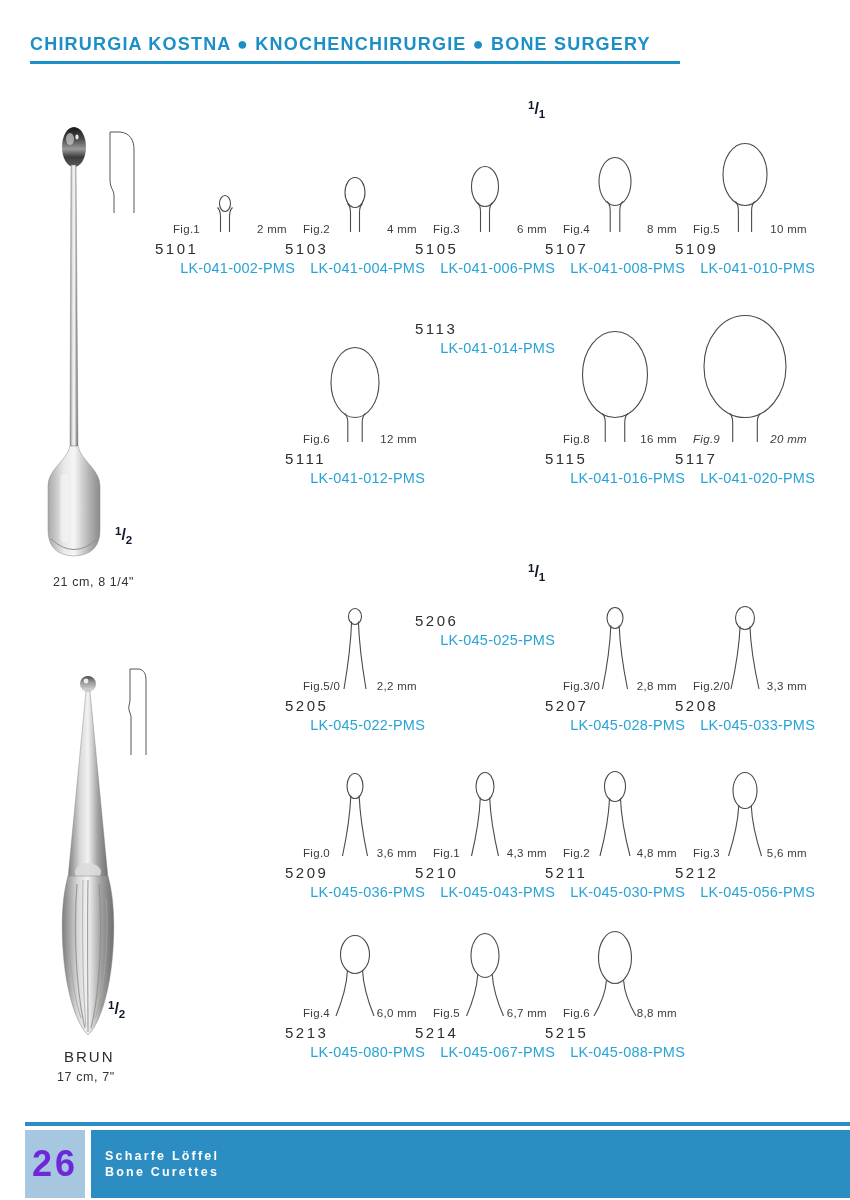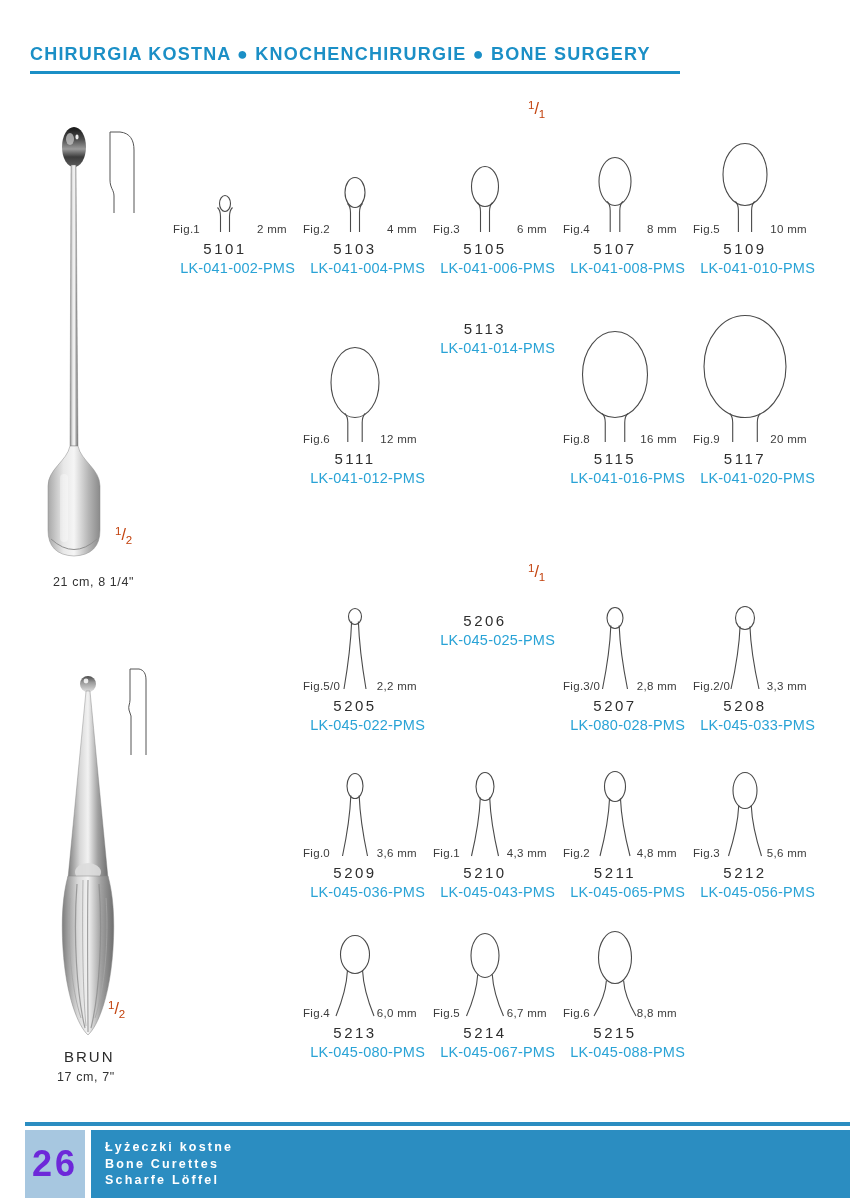--- a/index.html
+++ b/index.html
@@ -2,33 +2,33 @@
 <html style="--accent: #1b8fc6; --code: #29a3d6; --bar: #2b8dc1; --box: #a7c7e0;"><head>
 <meta charset="utf-8">
 <style>
   :root{
     --accent:#1b8fc6; --code:#29a3d6; --bar:#2b8dc1; --box:#a7c7e0; --ink:#2e2e2e;
   }
   html,body{margin:0;padding:0;background:#fff;}
   #page{position:relative;width:850px;height:1200px;background:#fff;overflow:hidden;
         font-family:"Liberation Sans",sans-serif;color:var(--ink);}
   
-  .hdr{position:absolute;left:30px;top:44px;width:650px;}
+  .hdr{position:absolute;left:30px;top:34px;width:650px;}
   .hdr-title{color:var(--accent);font-size:18px;font-weight:700;letter-spacing:1.2px;white-space:nowrap;}
   .hdr-rule{margin-top:6px;height:3px;background:var(--accent);}
   
   .item{position:absolute;width:140px;}
   .drawing{position:relative;display:flex;justify-content:center;align-items:flex-end;width:140px;}
   .drawing svg{display:block;}
   .fig-label{position:absolute;left:18px;bottom:-2px;font-size:11.5px;color:#3c3c3c;letter-spacing:.3px;white-space:nowrap;}
   .size-label{position:absolute;right:8px;bottom:-2px;font-size:11.5px;color:#3c3c3c;letter-spacing:.3px;white-space:nowrap;}
-  .item-number{text-align:center;font-size:15px;color:var(--ink);letter-spacing:2.5px;margin-top:7px;}
+  .item-number{text-align:left;font-size:15px;color:var(--ink);letter-spacing:2.5px;margin-top:7px;}
   .item-code{text-align:right;font-size:14.5px;color:var(--code);letter-spacing:.2px;margin-top:3px;}
   
-  .scale-marker{position:absolute;color:#c2410c;font-size:16px;}
+  .scale-marker{position:absolute;color:#0f172a;font-size:16px;font-weight:bold;}
   .scale-marker .n{font-size:11.5px;position:relative;top:-5px;}
   .scale-marker .d{font-size:11.5px;position:relative;top:4px;}
   
   .caption-dim{position:absolute;font-size:12.5px;color:#333;letter-spacing:.6px;white-space:nowrap;}
   .caption-name{position:absolute;font-size:15px;color:#2b2b2b;letter-spacing:2px;white-space:nowrap;}
   .inst{position:absolute;}
   
   .footer-line{position:absolute;left:25px;top:1122px;width:825px;height:4px;background:var(--bar);}
   .footer-box{position:absolute;left:25px;top:1130px;width:60px;height:68px;background:var(--box);
               display:flex;align-items:center;justify-content:center;}
@@ -218,21 +218,21 @@
             <path d="M 50.25 112 L 50.25 92.5 Q 50.25 86.5 47.25 83.5" fill="none" stroke="#4a4a4a" stroke-width="1.1"></path>
             <path d="M 69.75 112 L 69.75 92.5 Q 69.75 86.5 72.75 83.5" fill="none" stroke="#4a4a4a" stroke-width="1.1"></path>
           </svg>
           <span class="fig-label">Fig.8</span>
           <span class="size-label">16 mm</span>
         </div>
         <div class="item-number">5115</div>
         <div class="item-code">LK-041-016-PMS</div>
       </div>
       <div class="item" style="left: 675px; top: 313px;">
-        <div class="drawing" style="height: 130px;">
+        <div class="drawing" style="height: 130px; font-style: italic;">
           <svg width="120" height="129">
             <ellipse cx="60" cy="52.5" rx="41" ry="51" fill="none" stroke="#4a4a4a" stroke-width="1.1"></ellipse>
             <path d="M 47.7 128 L 47.7 108.5 Q 47.7 102.5 44.7 99.5" fill="none" stroke="#4a4a4a" stroke-width="1.1"></path>
             <path d="M 72.3 128 L 72.3 108.5 Q 72.3 102.5 75.3 99.5" fill="none" stroke="#4a4a4a" stroke-width="1.1"></path>
           </svg>
           <span class="fig-label">Fig.9</span>
           <span class="size-label">20 mm</span>
         </div>
         <div class="item-number">5117</div>
         <div class="item-code">LK-041-020-PMS</div>
@@ -258,21 +258,21 @@
         <div class="drawing" style="height: 85px;">
           <svg width="120" height="84">
             <ellipse cx="60" cy="12" rx="8" ry="10.5" fill="none" stroke="#4a4a4a" stroke-width="1.1"></ellipse>
             <path d="M 47.5 83 Q 54.84 46.5 55.84 19.5" fill="none" stroke="#4a4a4a" stroke-width="1.1"></path>
             <path d="M 72.5 83 Q 65.16 46.5 64.16 19.5" fill="none" stroke="#4a4a4a" stroke-width="1.1"></path>
           </svg>
           <span class="fig-label">Fig.3/0</span>
           <span class="size-label">2,8 mm</span>
         </div>
         <div class="item-number">5207</div>
-        <div class="item-code">LK-080-028-PMS</div>
+        <div class="item-code">LK-045-028-PMS</div>
       </div>
       <div class="item" style="left: 675px; top: 605px;">
         <div class="drawing" style="height: 85px;">
           <svg width="120" height="85">
             <ellipse cx="60" cy="13" rx="9.5" ry="11.5" fill="none" stroke="#4a4a4a" stroke-width="1.1"></ellipse>
             <path d="M 46 84 Q 54.06 48.1 55.06 21.5" fill="none" stroke="#4a4a4a" stroke-width="1.1"></path>
             <path d="M 74 84 Q 65.94 48.1 64.94 21.5" fill="none" stroke="#4a4a4a" stroke-width="1.1"></path>
           </svg>
           <span class="fig-label">Fig.2/0</span>
           <span class="size-label">3,3 mm</span>
@@ -310,21 +310,21 @@
         <div class="drawing" style="height: 85px;">
           <svg width="120" height="87">
             <ellipse cx="60" cy="16.5" rx="10.5" ry="15" fill="none" stroke="#4a4a4a" stroke-width="1.1"></ellipse>
             <path d="M 45 86 Q 53.54 53.1 54.54 28.5" fill="none" stroke="#4a4a4a" stroke-width="1.1"></path>
             <path d="M 75 86 Q 66.46 53.1 65.46 28.5" fill="none" stroke="#4a4a4a" stroke-width="1.1"></path>
           </svg>
           <span class="fig-label">Fig.2</span>
           <span class="size-label">4,8 mm</span>
         </div>
         <div class="item-number">5211</div>
-        <div class="item-code">LK-045-065-PMS</div>
+        <div class="item-code">LK-045-030-PMS</div>
       </div>
       <div class="item" style="left: 675px; top: 772px;">
         <div class="drawing" style="height: 85px;">
           <svg width="120" height="86">
             <ellipse cx="60" cy="19.5" rx="12" ry="18" fill="none" stroke="#4a4a4a" stroke-width="1.1"></ellipse>
             <path d="M 43.5 85 Q 52.76 56.3 53.76 34.5" fill="none" stroke="#4a4a4a" stroke-width="1.1"></path>
             <path d="M 76.5 85 Q 67.24 56.3 66.24 34.5" fill="none" stroke="#4a4a4a" stroke-width="1.1"></path>
           </svg>
           <span class="fig-label">Fig.3</span>
           <span class="size-label">5,6 mm</span>
@@ -371,18 +371,17 @@
         <div class="item-number">5215</div>
         <div class="item-code">LK-045-088-PMS</div>
       </div>
     </div>
 
   <div class="footer-line"></div>
   <div class="footer-box">
     <span>26</span>
   </div>
   <div class="footer-bar">
-    <div>Łyżeczki kostne</div>
+    <div>Scharfe Löffel</div>
     <div>Bone Curettes</div>
-    <div>Scharfe Löffel</div>
   </div>
 
 </div>
 
 </body></html>

